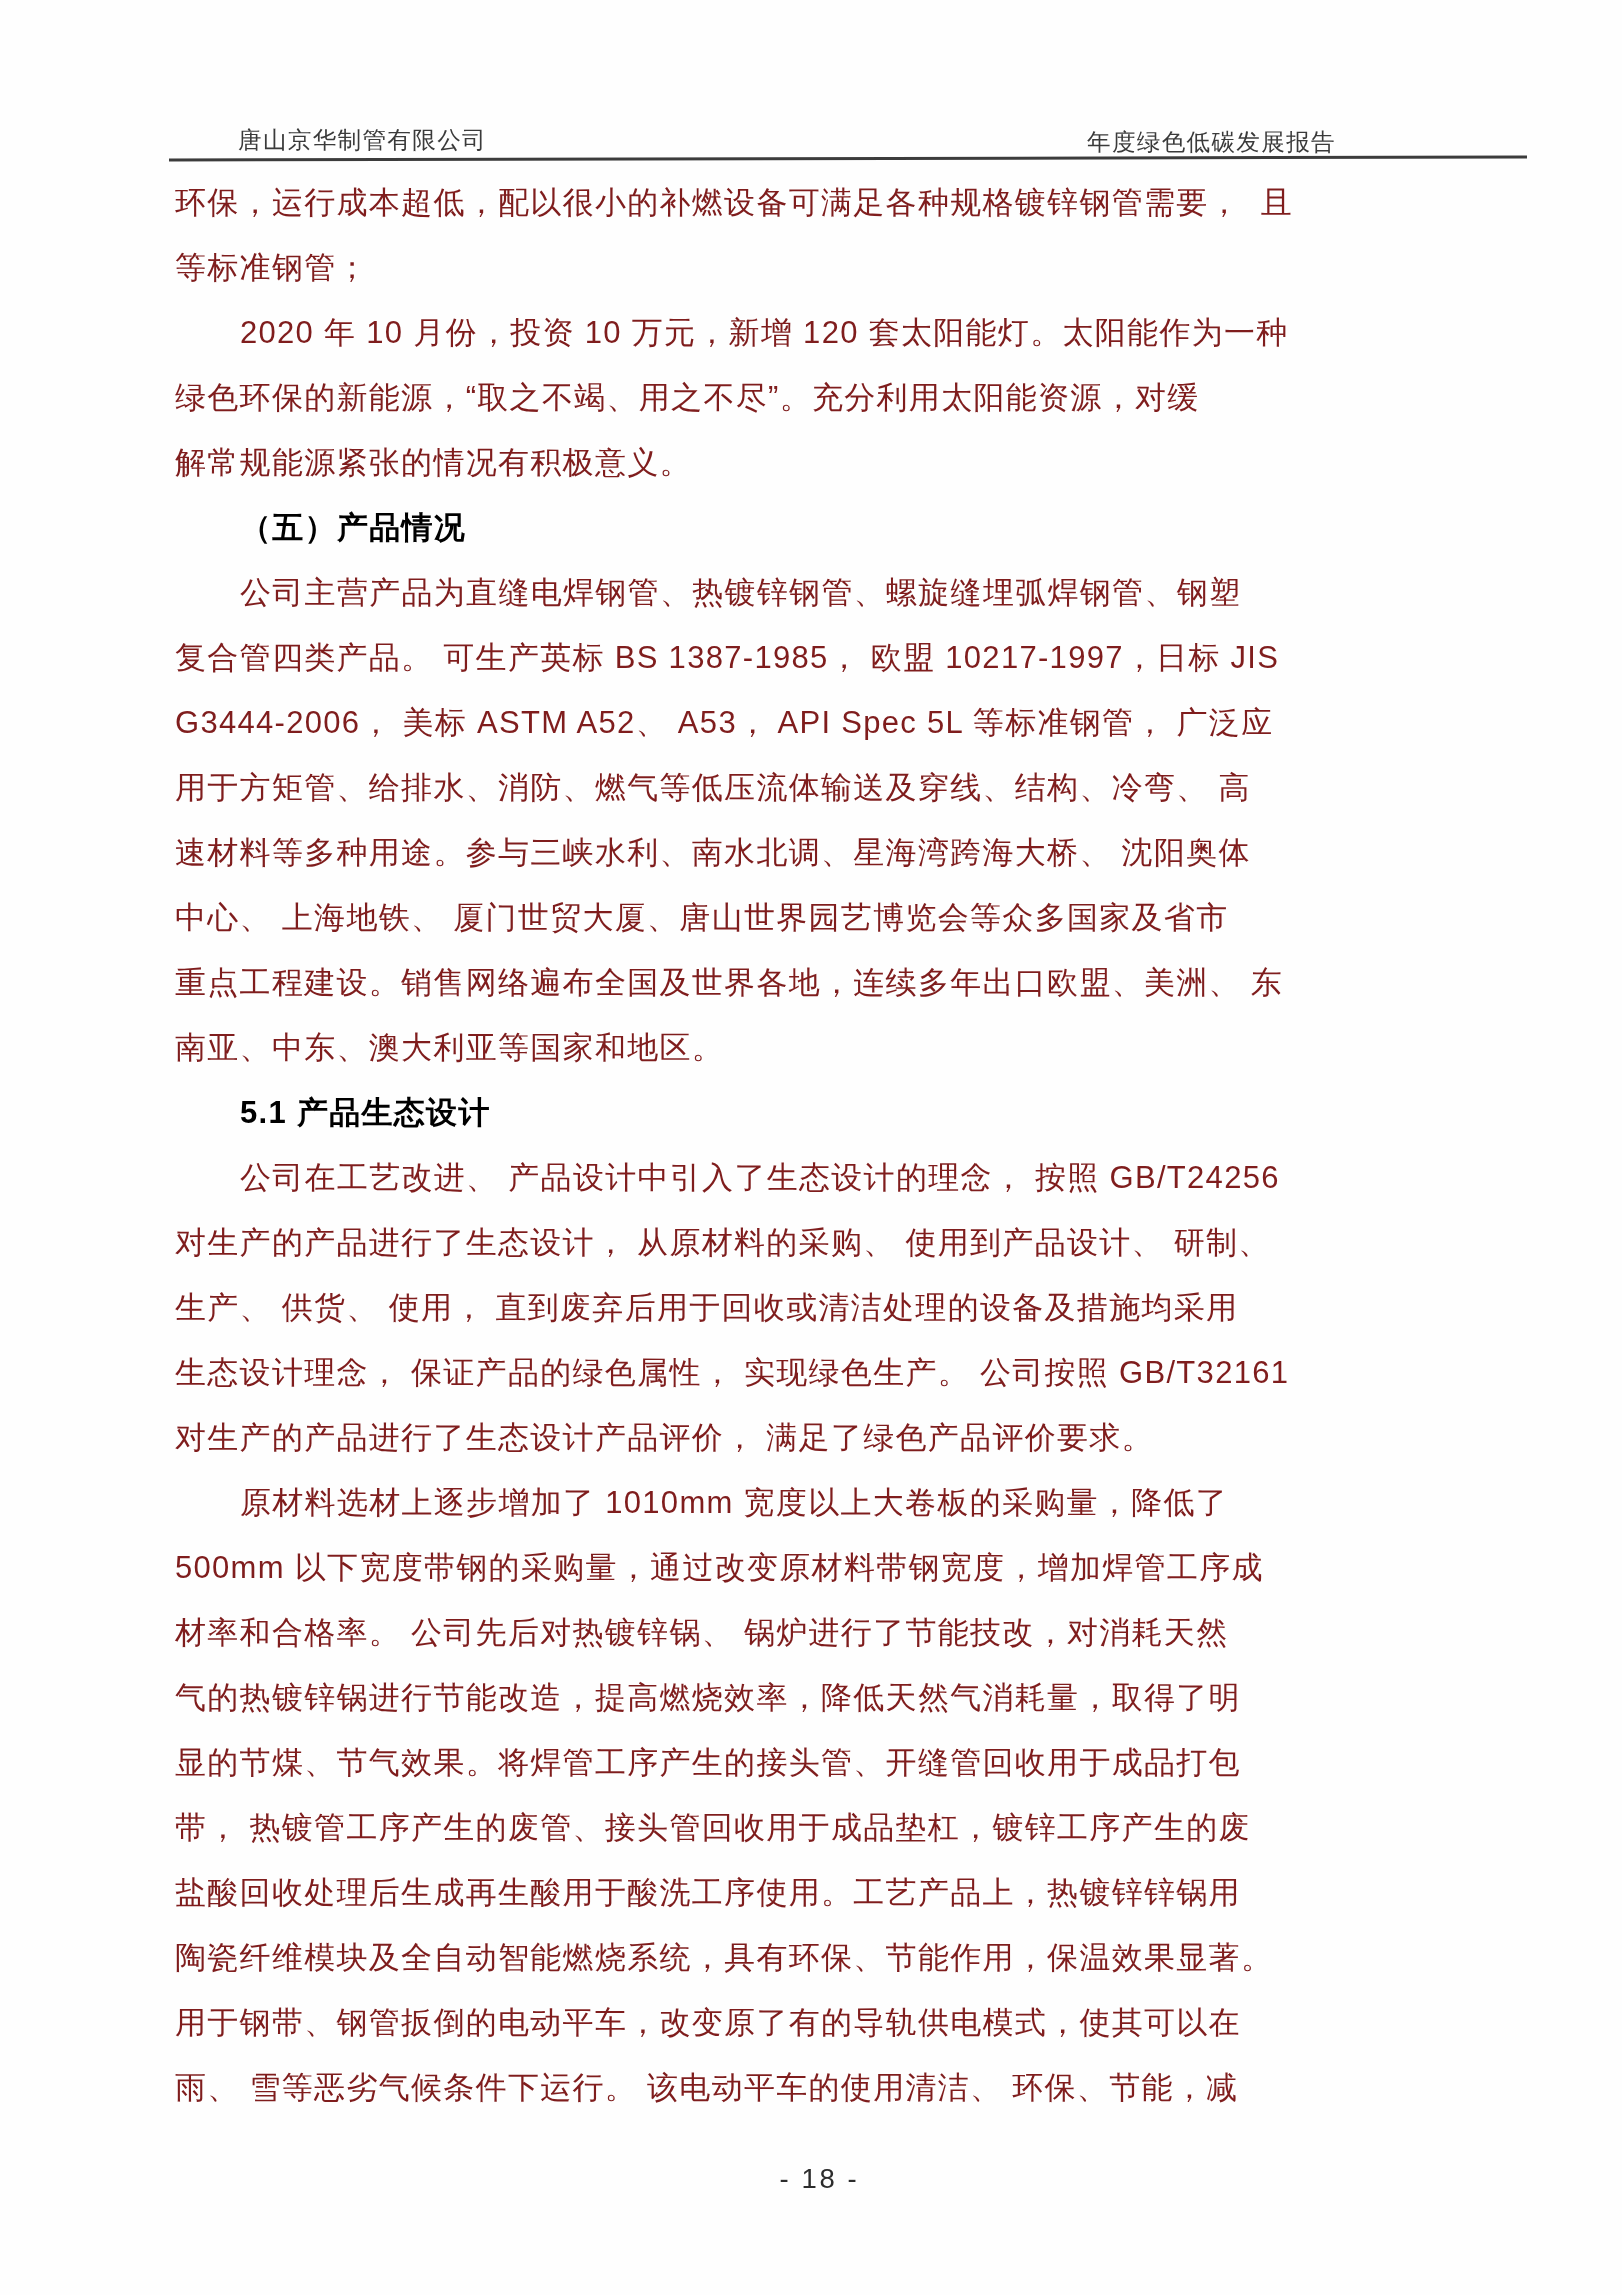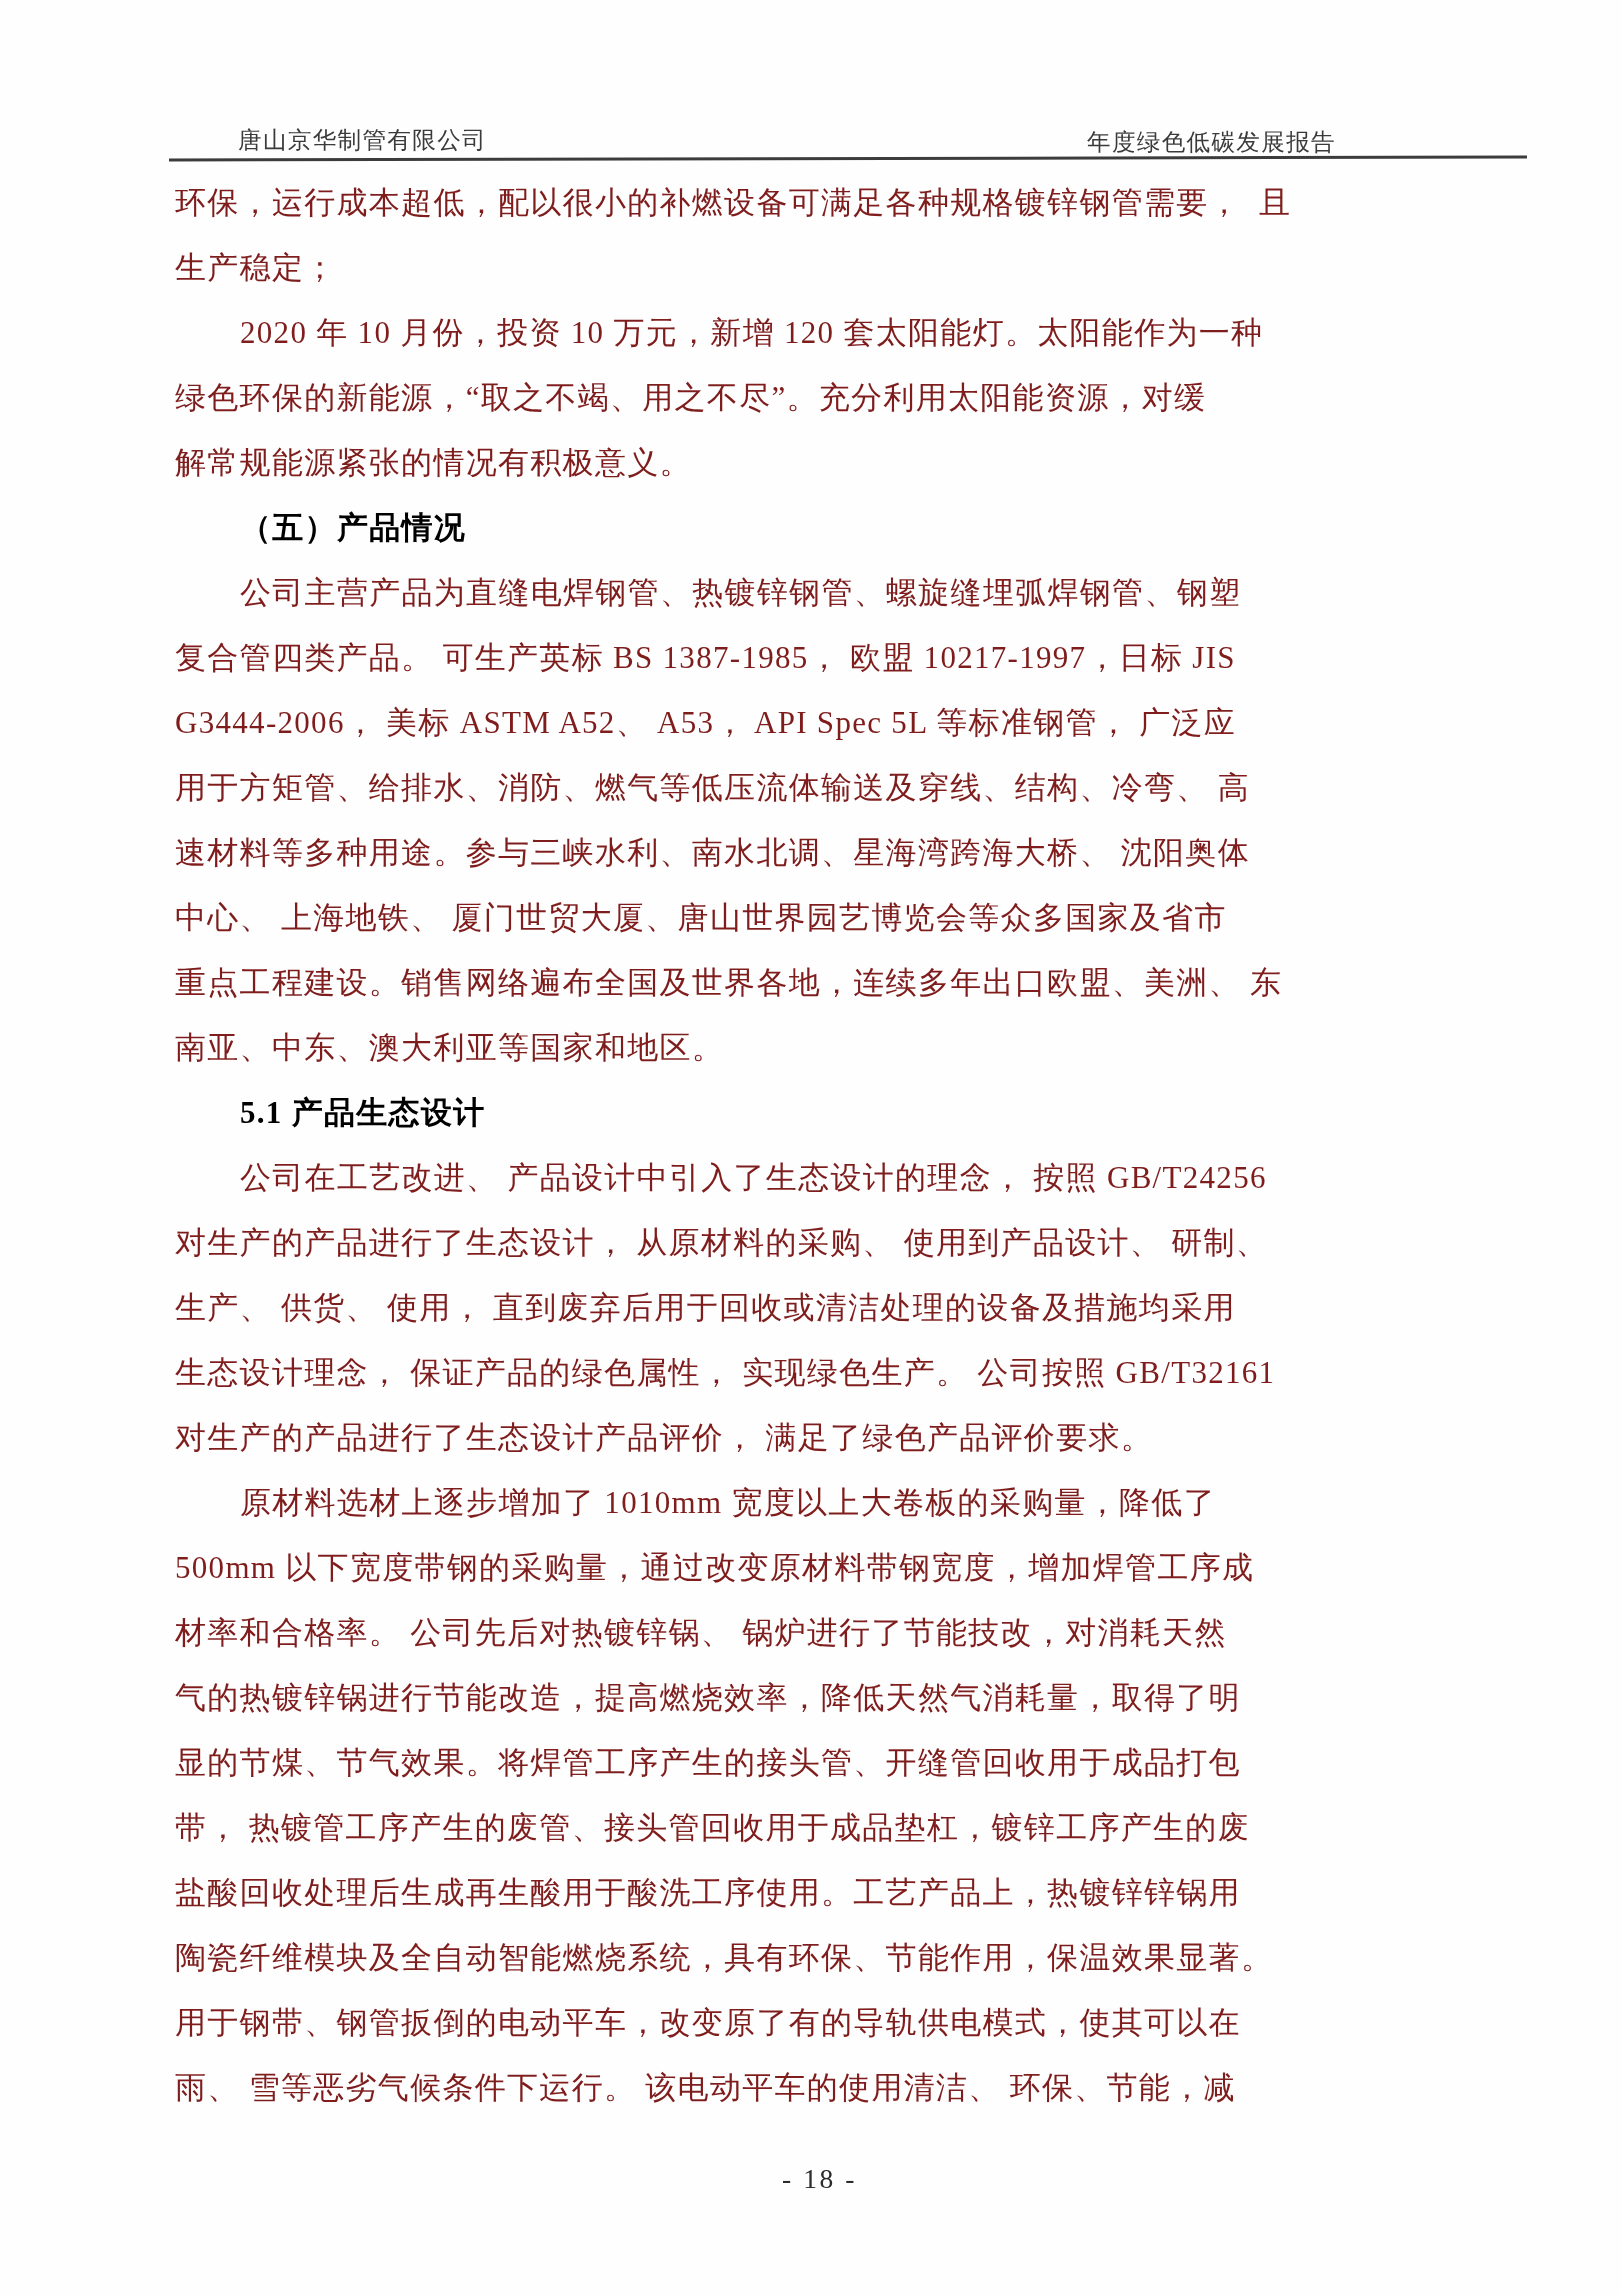--- a/index.html
+++ b/index.html
@@ -6,21 +6,21 @@
     margin: 0;
     padding: 0;
     background: #e8e8e8;
   }
   .page {
     position: relative;
     width: 1623px;
     height: 2295px;
     background: #fefefe;
     overflow: hidden;
-    font-family: Liberation Serif, serif;
+    font-family: Liberation Sans, sans-serif;
     color: #262626;
   }
   
   .hdr-left {
     position: absolute;
     left: 238px;
     top: 124px;
     font-size: 23.6px;
     letter-spacing: 1.3px;
     color: #3a3a3a;
@@ -79,21 +79,21 @@
 <body>
 
 <div class="page">
 
   <div class="hdr-left">唐山京华制管有限公司</div>
   <div class="hdr-right">年度绿色低碳发展报告</div>
   <div class="hdr-rule"></div>
 
   <div class="body-text">
     <div class="line">环保，运行成本超低，配以很小的补燃设备可满足各种规格镀锌钢管需要，  且</div>
-    <div class="line">生产稳定；</div>
+    <div class="line">等标准钢管；</div>
     <div class="line indent">2020 年 10 月份，投资 10 万元，新增 120 套太阳能灯。太阳能作为一种</div>
     <div class="line">绿色环保的新能源，“取之不竭、用之不尽”。充分利用太阳能资源，对缓</div>
     <div class="line">解常规能源紧张的情况有积极意义。</div>
     <div class="line indent bold">（五）产品情况</div>
     <div class="line indent">公司主营产品为直缝电焊钢管、热镀锌钢管、螺旋缝埋弧焊钢管、钢塑</div>
     <div class="line">复合管四类产品。 可生产英标 BS 1387-1985， 欧盟 10217-1997，日标 JIS</div>
     <div class="line">G3444-2006， 美标 ASTM A52、 A53， API Spec 5L 等标准钢管， 广泛应</div>
     <div class="line">用于方矩管、给排水、消防、燃气等低压流体输送及穿线、结构、冷弯、 高</div>
     <div class="line">速材料等多种用途。参与三峡水利、南水北调、星海湾跨海大桥、 沈阳奥体</div>
     <div class="line">中心、 上海地铁、 厦门世贸大厦、唐山世界园艺博览会等众多国家及省市</div>

